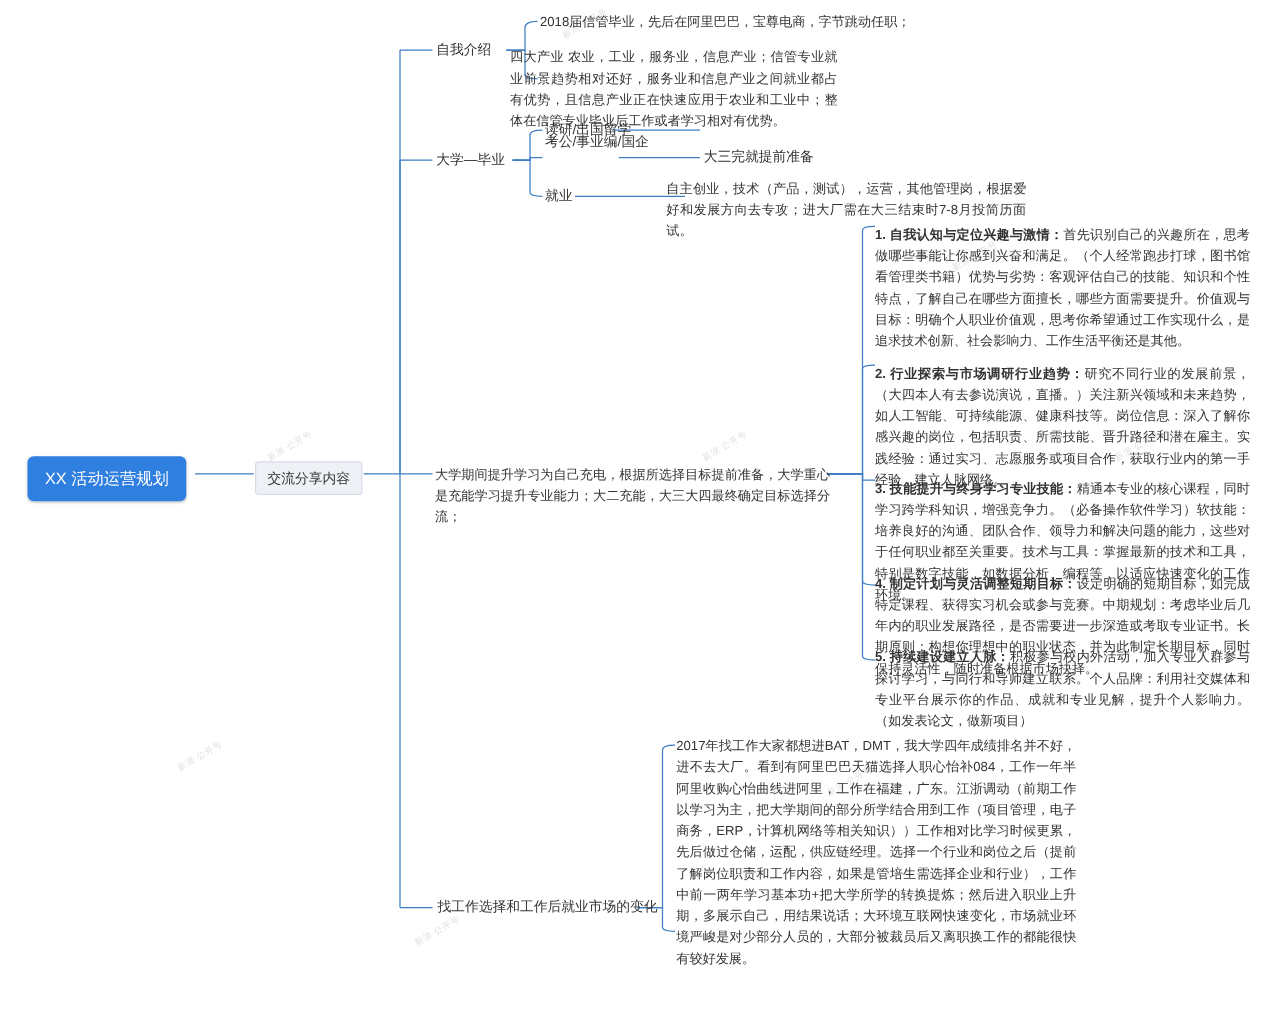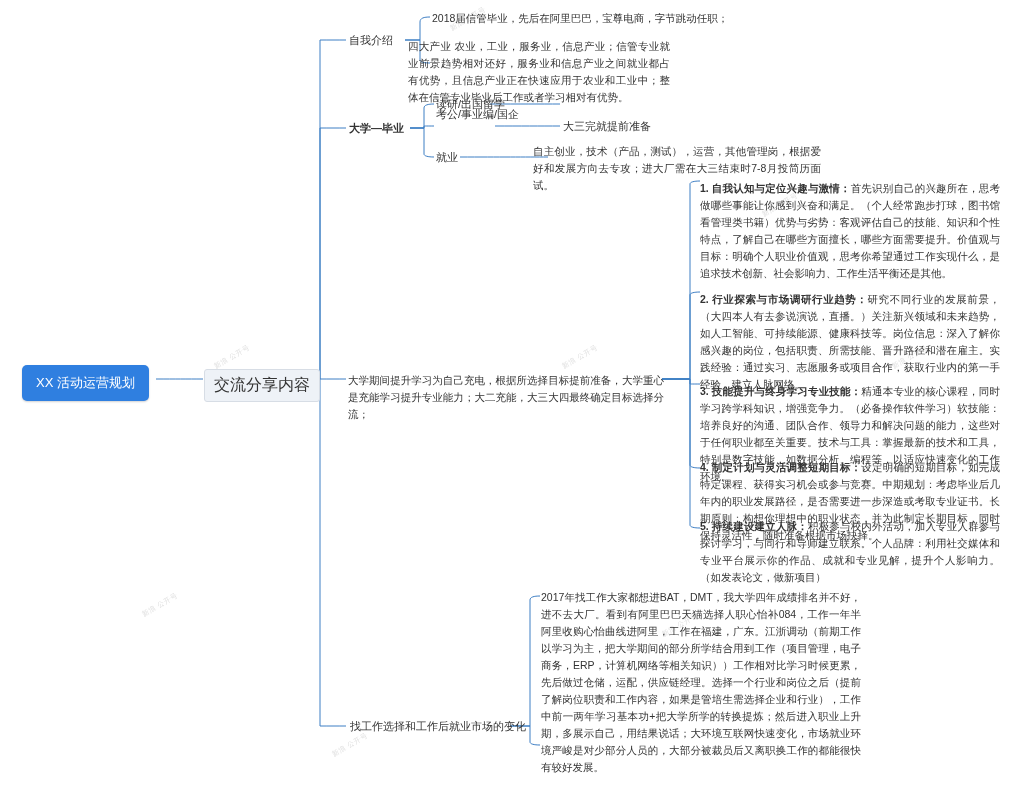--- a/index.html
+++ b/index.html
@@ -39,21 +39,21 @@
     font-size: 13px;
     padding: 9px 14px;
     white-space: nowrap;
     box-shadow: 0 1px 2px rgba(0,0,0,0.18);
     text-align: right;
   }
   .branch-node {
     background: #eef2f7;
     border: 1px solid #d7dde5;
     border-radius: 3px;
-    font-size: 16px;
+    font-size: 11px;
     color: #333;
     padding: 5px 9px;
     white-space: nowrap;
   }
   .plain-node {
     font-size: 11px;
     color: #333;
     white-space: nowrap;
     line-height: 1.5;
   }
@@ -131,21 +131,21 @@
   <div class="wm" style="left:140px; top:600px;">新浪 公开号</div>
   <div class="wm" style="left:660px; top:620px;">新浪 公开号</div>
   <div class="wm" style="left:330px; top:740px;">新浪 公开号</div>
 
   <div class="node root-node" style="left:22px; top:365px;">XX 活动运营规划</div>
 
   <div class="node branch-node" style="left:204px; top:369px;">交流分享内容</div>
 
   <div class="node plain-node" style="left:349px; top:32px;">自我介绍</div>
 
-  <div class="node plain-node" style="left:349px; top:120px;font-weight:bold;">大学—毕业</div>
+  <div class="node plain-node" style="left:349px; top:120px;">大学—毕业</div>
 
   <div class="para-block leaf-text" style="left:348px; top:372px; width:316px;">大学期间提升学习为自己充电，根据所选择目标提前准备，大学重心是充能学习提升专业能力；大二充能，大三大四最终确定目标选择分流；</div>
 
   <div class="node plain-node" style="left:350px; top:718px;">找工作选择和工作后就业市场的变化</div>
 
   <div class="para-block leaf-text nowrap" style="left:432px; top:10px;">2018届信管毕业，先后在阿里巴巴，宝尊电商，字节跳动任职；</div>
   <div class="para-block leaf-text" style="left:408px; top:38px; width:262px;">四大产业 农业，工业，服务业，信息产业；信管专业就业前景趋势相对还好，服务业和信息产业之间就业都占有优势，且信息产业正在快速应用于农业和工业中；整体在信管专业毕业后工作或者学习相对有优势。</div>
 
   <div class="node plain-node" style="left:436px; top:96px;">读研/出国留学</div>
 

